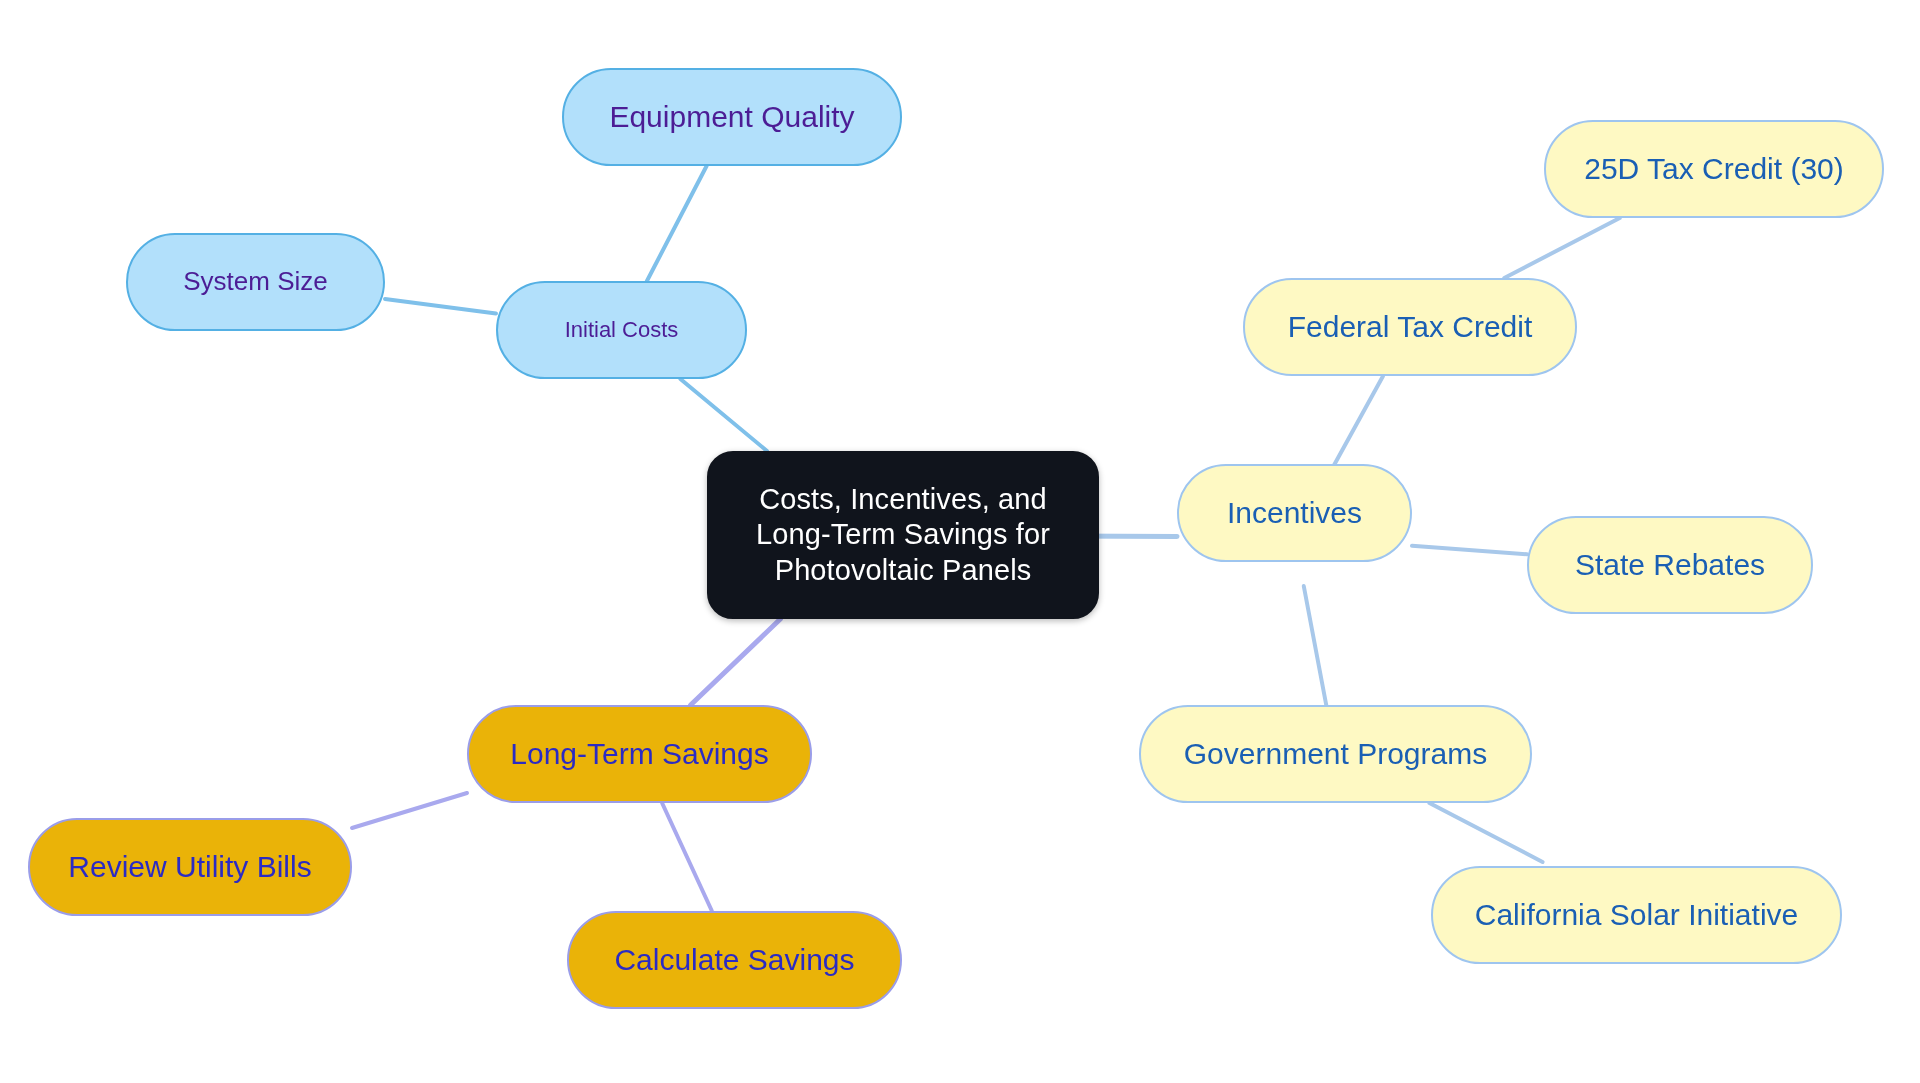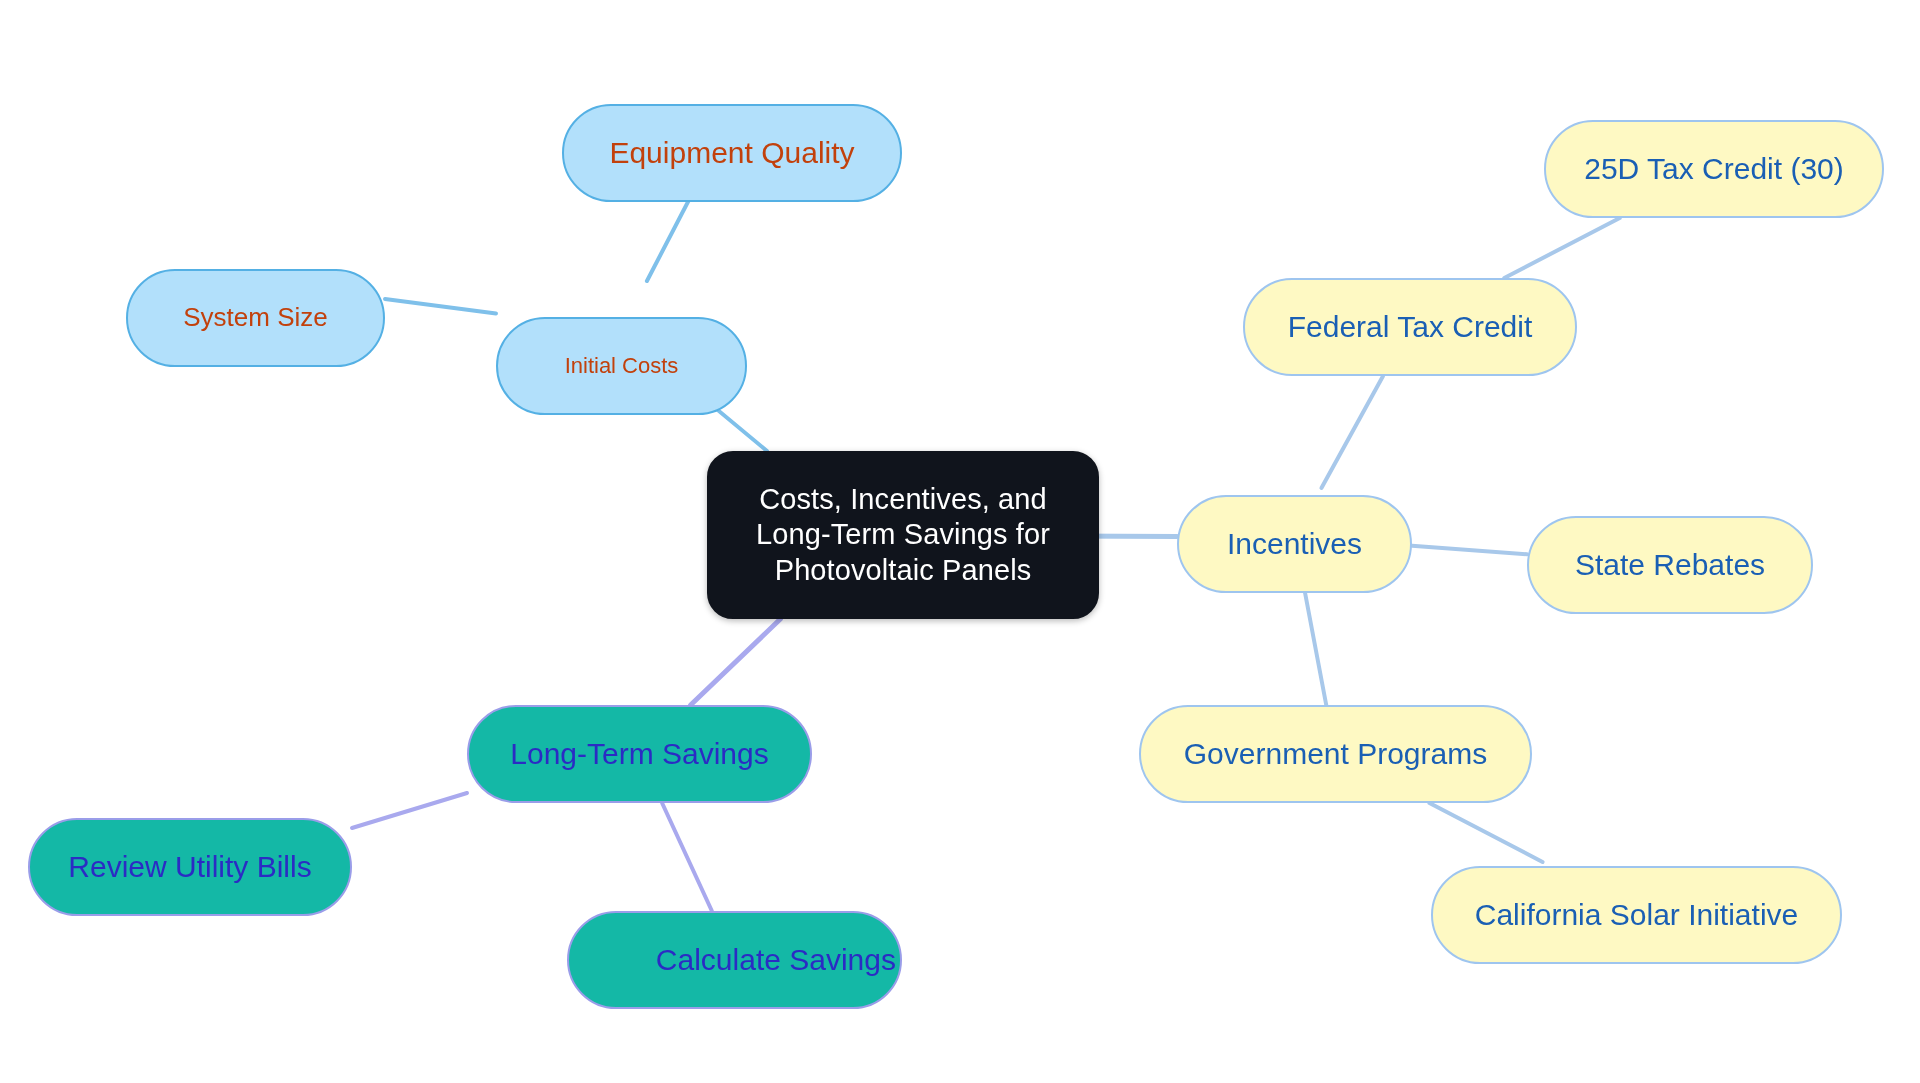--- a/index.html
+++ b/index.html
@@ -47,36 +47,35 @@
     border-radius: 26px;
     font-size: 29px;
     letter-spacing: 0.1px;
     box-shadow: 0 2px 6px rgba(0,0,0,0.28);
     margin-left: 35px;
   }
   
   .node.sky {
     background: #b2e0fb;
     border-color: #54b0e4;
-    color: #c2410c;
+    color: #4c1d95;
     border-radius: 999px;
     font-size: 30px;
-    margin-top: 36px;
   }
   
   .node.pale {
     background: #fef9c3;
     border-color: #9ec5ef;
     color: #1a5fb4;
     border-radius: 999px;
     font-size: 30px;
   }
   
   .node.lav {
-    background: #14b8a6;
+    background: #eab308;
     border-color: #9a9de9;
     color: #2b2bc4;
     border-radius: 999px;
     font-size: 30px;
   }
   .node-label {
     display: block;
     padding: 0 4px;
   }
 </style>
@@ -100,21 +99,21 @@
     </svg>
   <div id="node-layer">
       <div class="node root" style="left: 672px; top: 451px; width: 392px; height: 168px; font-size: 29px;"><span class="node-label">Costs, Incentives, and
 Long-Term Savings for
 Photovoltaic Panels</span></div>
       <div class="node sky" style="left: 562px; top: 68px; width: 340px; height: 98px; font-size: 30px;"><span class="node-label">Equipment Quality</span></div>
       <div class="node sky" style="left: 126px; top: 233px; width: 259px; height: 98px; font-size: 26px;"><span class="node-label">System Size</span></div>
       <div class="node sky" style="left: 496px; top: 281px; width: 251px; height: 98px; font-size: 22px;"><span class="node-label">Initial Costs</span></div>
       <div class="node pale" style="left: 1544px; top: 120px; width: 340px; height: 98px; font-size: 30px;"><span class="node-label">25D Tax Credit (30)</span></div>
       <div class="node pale" style="left: 1243px; top: 278px; width: 334px; height: 98px; font-size: 30px;"><span class="node-label">Federal Tax Credit</span></div>
-      <div class="node pale" style="left: 1177px; top: 495px; width: 235px; height: 98px; font-size: 30px;"><span class="node-label">Incentives</span></div>
+      <div class="node pale" style="left: 1177px; top: 464px; width: 235px; height: 98px; font-size: 30px;"><span class="node-label">Incentives</span></div>
       <div class="node pale" style="left: 1527px; top: 516px; width: 286px; height: 98px; font-size: 30px;"><span class="node-label">State Rebates</span></div>
       <div class="node pale" style="left: 1139px; top: 705px; width: 393px; height: 98px; font-size: 30px; align-items: center;"><span class="node-label">Government Programs</span></div>
       <div class="node pale" style="left: 1431px; top: 866px; width: 411px; height: 98px; font-size: 30px;"><span class="node-label">California Solar Initiative</span></div>
       <div class="node lav" style="left: 467px; top: 705px; width: 345px; height: 98px; font-size: 30px;"><span class="node-label">Long-Term Savings</span></div>
       <div class="node lav" style="left: 28px; top: 818px; width: 324px; height: 98px; font-size: 30px;"><span class="node-label">Review Utility Bills</span></div>
-      <div class="node lav" style="left: 567px; top: 911px; width: 335px; height: 98px; font-size: 30px; justify-content: flex-end;"><span class="node-label">Calculate Savings</span></div>
+      <div class="node lav" style="left: 567px; top: 911px; width: 335px; height: 98px; font-size: 30px;"><span class="node-label">Calculate Savings</span></div>
     </div>
 </div>
 
 </body></html>

